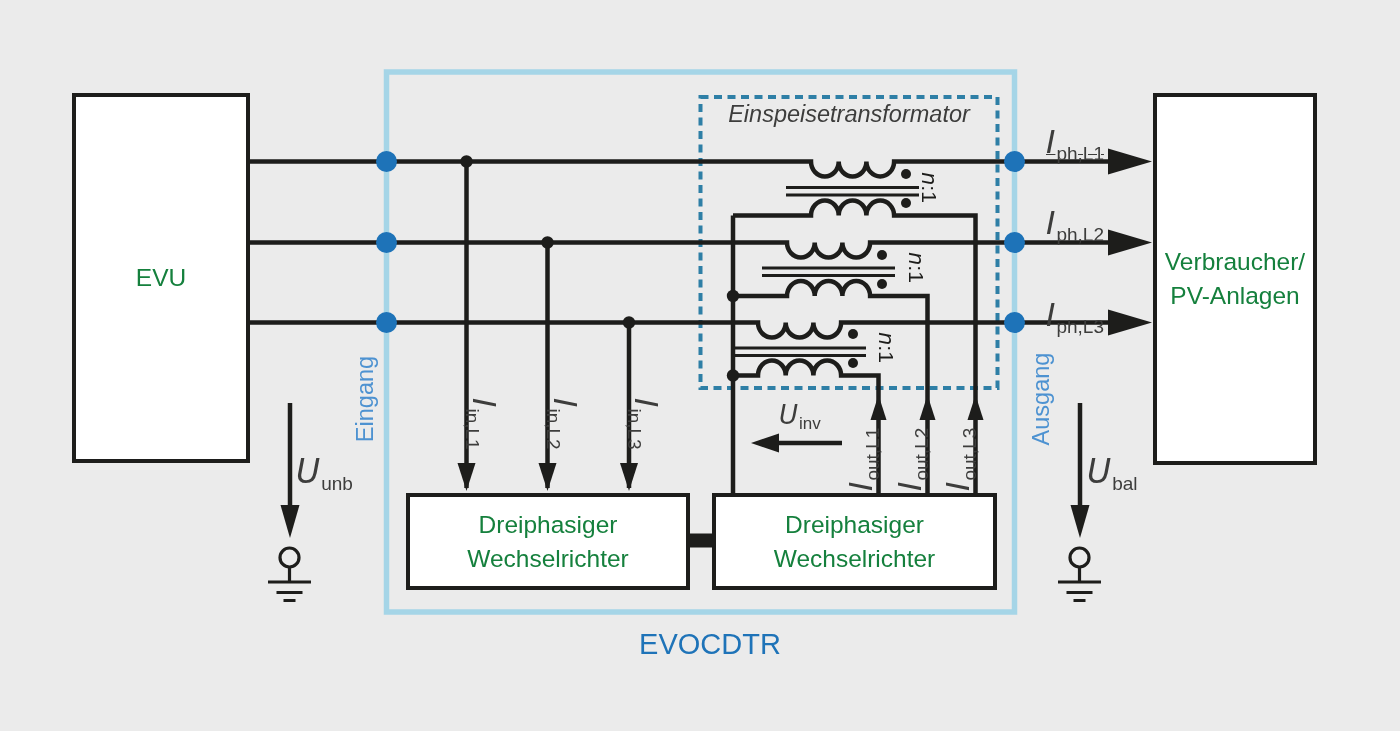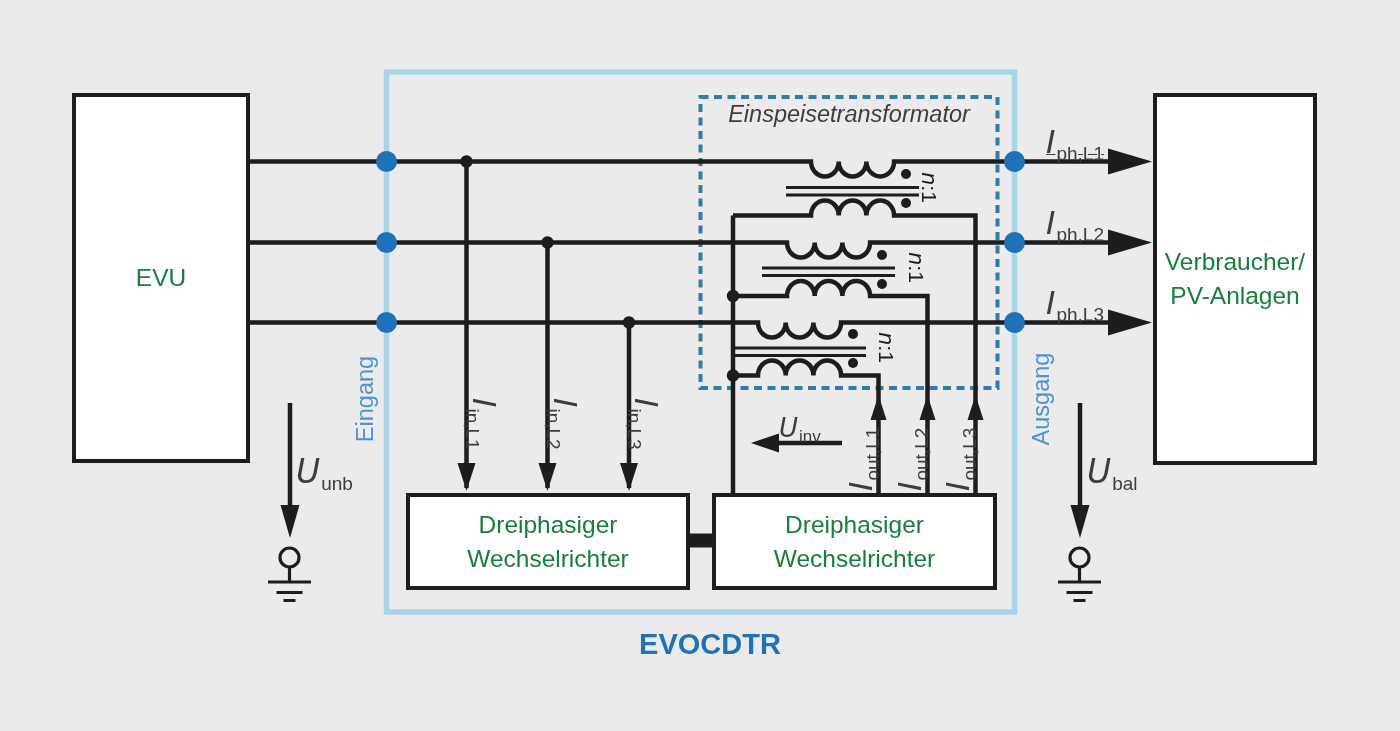--- a/index.html
+++ b/index.html
@@ -16,21 +16,21 @@
   .vcenter{transform:rotate(-90deg);text-align:center;}
   .vd{transform-origin:0 0;transform:rotate(90deg);line-height:36px;}
   .vu{transform-origin:0 0;transform:rotate(-90deg);line-height:36px;}
   .sig .b{font-style:italic;font-size:32px;font-family:"DejaVu Sans",sans-serif;}
   .sig .s{font-size:19px;position:relative;top:7px;margin-left:1px;}
   .sig-sm .b{font-size:26px;}
   .sig-sm .s{font-size:17px;top:5px;}
   .sig-lg .b{font-size:33px;}
   .ratio{line-height:25px;font-size:21px;color:#1d1d1b;}
   .ratio .b{font-style:italic;font-family:"DejaVu Sans",sans-serif;}
-  .title-label{font-weight:bold;font-size:29px;color:#1e73b8;text-align:center;}
+  .title-label{font-weight:normal;font-size:29px;color:#1e73b8;text-align:center;}
   .groupbox-label{font-size:23.5px;text-align:center;font-style:italic;}
 </style>
 </head>
 <body>
 
 <div class="canvas">
 
   <svg class="layer" width="1400" height="731" viewBox="0 0 1400 731">
 
     <rect x="386.5" y="72" width="628" height="540" fill="none" stroke="#a5d5e7" stroke-width="5.5"></rect>
@@ -141,31 +141,31 @@
   <div class="tlabel title-label" style="left:550px;top:628px;width:320px;">EVOCDTR</div>
   <div class="tlabel blue-label vcenter" style="left:296px;top:385px;width:140px;height:28px;">Eingang</div>
   <div class="tlabel blue-label vcenter" style="left:972px;top:385px;width:140px;height:28px;">Ausgang</div>
 
   <div class="tlabel sig" style="left:1046px;top:123px;text-decoration:underline;">
     <span class="b">I</span><span class="s">ph,L1</span>
   </div>
   <div class="tlabel sig" style="left:1046px;top:204px;">
     <span class="b">I</span><span class="s">ph,L2</span>
   </div>
-  <div class="tlabel sig" style="left:1046px;top:284px;">
+  <div class="tlabel sig" style="left:1046px;top:296px;">
     <span class="b">I</span><span class="s">ph,L3</span>
   </div>
 
   <div class="tlabel sig sig-lg" style="left:296px;top:452px;">
     <span class="b">U</span><span class="s">unb</span>
   </div>
   <div class="tlabel sig sig-lg" style="left:1087px;top:452px;">
     <span class="b">U</span><span class="s">bal</span>
   </div>
-  <div class="tlabel sig sig-sm" style="left:779px;top:413px;">
+  <div class="tlabel sig sig-sm" style="left:779px;top:400px;">
     <span class="b">U</span><span class="s">inv</span>
   </div>
 
   <div class="tlabel sig vd" style="left:502px;top:398px;">
     <span class="b">I</span><span class="s">in,L1</span>
   </div>
   <div class="tlabel sig vd" style="left:583px;top:398px;">
     <span class="b">I</span><span class="s">in,L2</span>
   </div>
   <div class="tlabel sig vd" style="left:664px;top:398px;">

